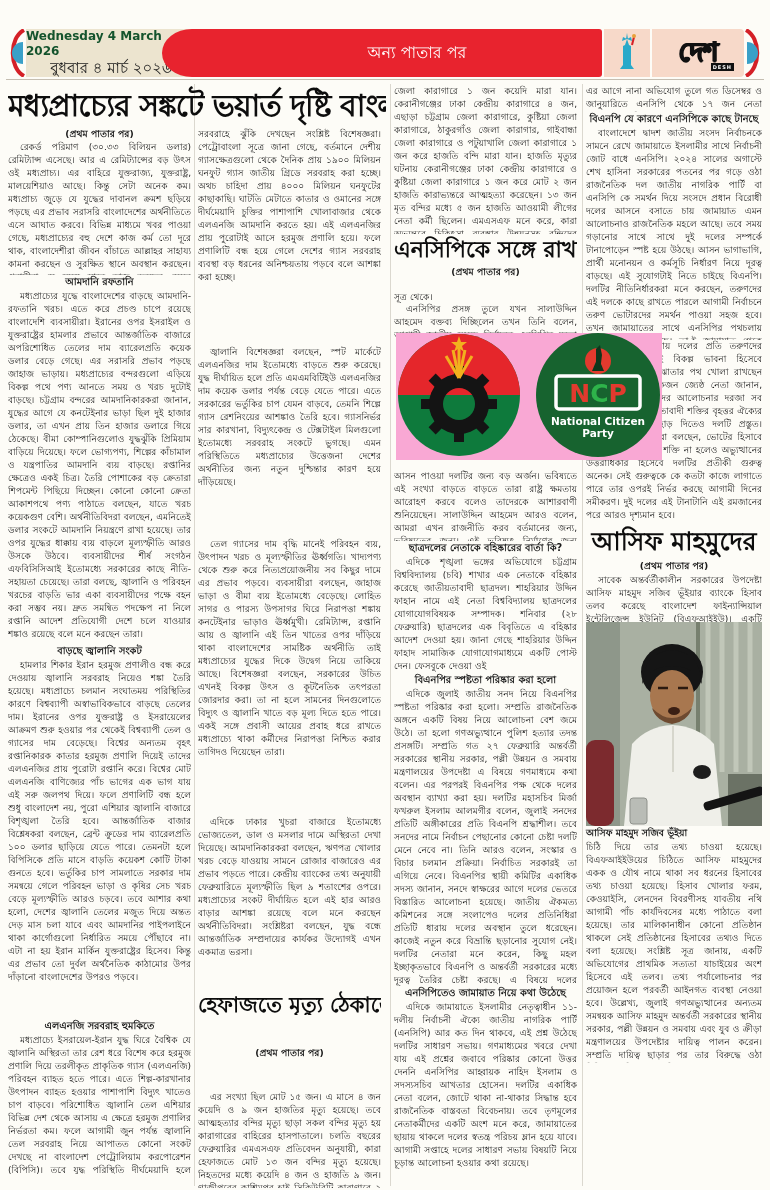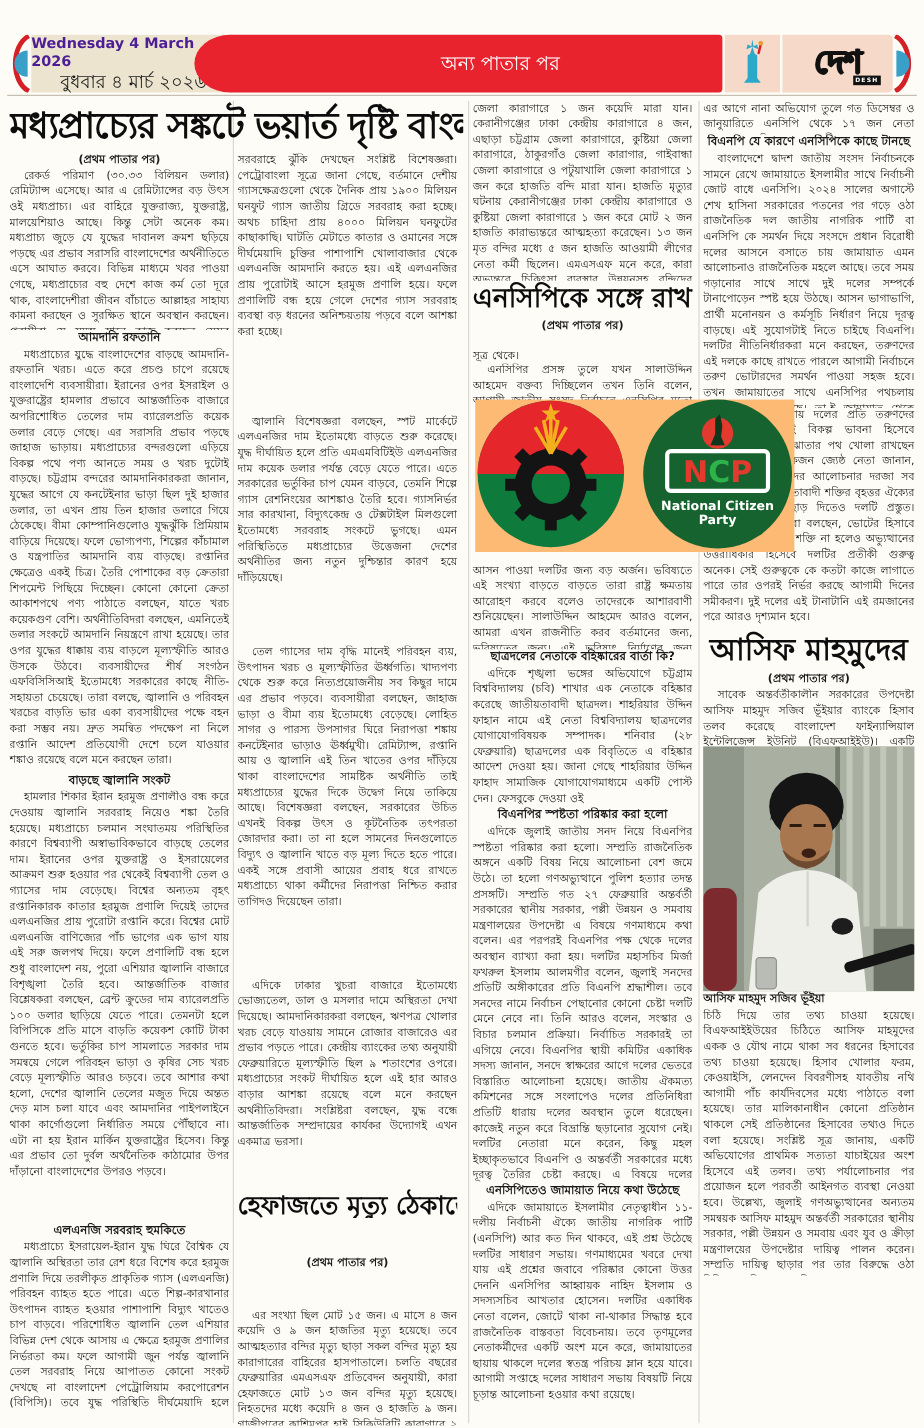--- a/index.html
+++ b/index.html
@@ -12,21 +12,21 @@
   .masthead { position:absolute; left:6px; top:29px; width:758px; height:48px;
     display:flex; align-items:stretch; }
   .cap { flex:0 0 20px; position:relative; }
   .pg-box { flex:0 0 92px; background:#f7d9c9; display:flex; align-items:center;
     justify-content:center; gap:8px; border-radius:4px 0 0 4px; }
   .pg-circle { width:28px; height:28px; border:2px solid #1a1a1a; border-radius:50%;
     background:#fff; display:flex; align-items:center; justify-content:center;
     font-weight:bold; font-size:13px; color:#111; }
   .date-box { flex:0 0 170px; background:#ece4cf; display:flex; flex-direction:column;
     align-items:center; justify-content:center; line-height:1.25; }
-  .date-en { font-weight:bold; font-size:12px; color:#4c1d95; }
+  .date-en { font-weight:bold; font-size:12px; color:#14532d; }
   .date-bn { font-weight:normal; font-size:15px; color:#1a1a1a; }
   .banner { flex:1 1 auto; background:#e8232e; margin-left:-34px; z-index:2;
     border-radius:60px 6px 6px 60px / 48px 6px 6px 48px;
     display:flex; align-items:center; justify-content:center; }
   .banner span { color:#ffffff; font-weight:normal; font-size:16px; padding-left:70px; }
   .statue-box { flex:0 0 46px; background:#f7d9c9; margin-left:2px;
     display:flex; align-items:center; justify-content:center; }
   .logo-box { flex:0 0 92px; background:#f7d9c9; margin-left:2px; position:relative;
     display:flex; align-items:center; justify-content:center; border-radius:0 4px 4px 0; }
   .desh-text { font-weight:900; font-size:27px; color:#111;
@@ -55,21 +55,21 @@
   .hD { font-weight:bold; font-size:21px; text-align:center; line-height:28px;
     color:#0d0d0d; font-family:"DejaVu Serif", serif; white-space:nowrap; overflow:hidden;}
 
   .col { position:absolute; display:flex; flex-direction:column; }
   #col1 { left:8px;  top:128px; width:183px; height:1060px; }
   #col2 { left:198px; top:128px; width:183px; height:1060px;gap:32px; }
   #col3 { left:394px; top:85px;  width:183px; height:1103px; }
   #col4 { left:586px; top:85px;  width:176px; height:1104px; }
 
   .logos { position:absolute; left:396px; top:333px; width:266px; height:127px;
-    display:flex; gap:12px; align-items:center; z-index:3; background:#fdba74; }
+    display:flex; gap:12px; align-items:center; z-index:3; background:#f9a8d4; }
   .narrow { margin-left:82px; width:94px; }
   .photo-wrap { width:176px; height:204px; overflow:hidden; background:#a9b0a2; }
   .caption { font-weight:bold; font-size:9.3px; line-height:14px; }
 </style>
 </head>
 <body>
 
 <div class="masthead">
   <div class="cap">
     <svg width="20" height="48">

